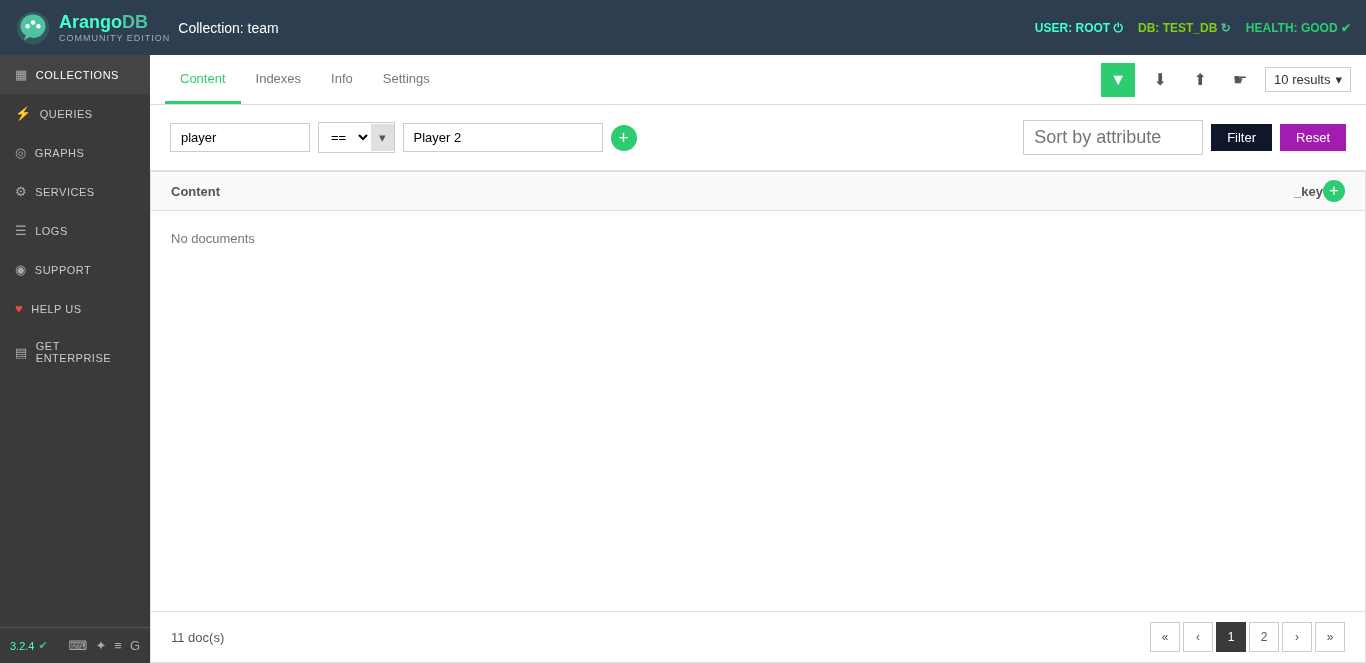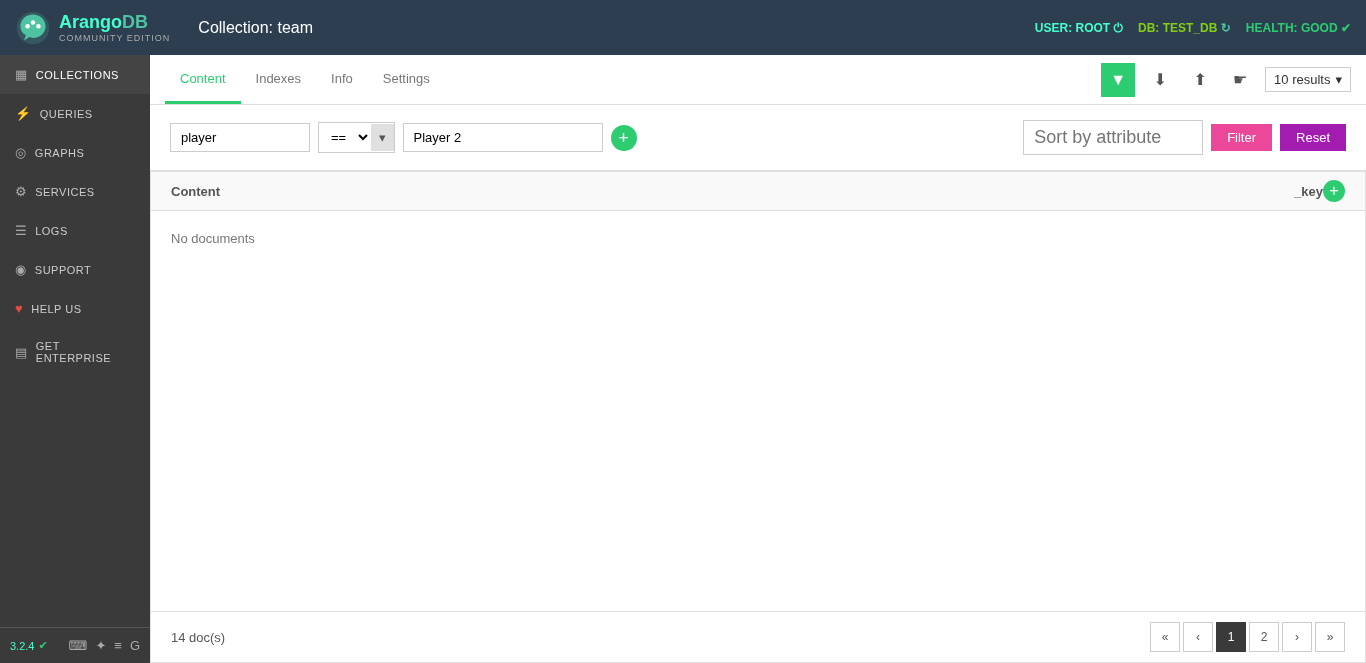--- a/index.html
+++ b/index.html
@@ -31,22 +31,22 @@
     }
     .logo-name span { color: #4fc; }
     .logo-edition {
       color: #aaa;
       font-size: 9px;
       text-transform: uppercase;
       letter-spacing: 1px;
     }
     .collection-title {
       color: white;
-      font-size: 16px;
-      margin-left: 20px;
+      font-size: 14px;
+      margin-left: 0;
     }
     .header-right {
       display: flex;
       align-items: center;
       gap: 15px;
       color: #ccc;
       font-size: 12px;
     }
     .header-right .user-info { color: #ccc; }
     .header-right .user-info span { color: #4fc; font-weight: bold; }
@@ -235,21 +235,21 @@
       color: #aaa;
       margin-left: auto;
     }
     .filter-action-btn {
       padding: 6px 16px;
       font-size: 13px;
       cursor: pointer;
       border: none;
     }
     .filter-action-btn.green {
-      background: #ec4899;
+      background: #0f172a;
       color: white;
     }
     .filter-action-btn.yellow {
       background: #a21caf;
       color: white;
     }
 
     
     .table-area {
       flex: 1;
@@ -493,21 +493,21 @@
         <div class="table-header-key">
           <span>_key</span>
           <button class="table-add-btn">+</button>
         </div>
       </div>
       <div class="table-content">
         <div class="no-documents">No documents</div>
       </div>
 
       <div class="pagination-bar">
-        <span class="doc-count">14 doc(s)</span>
+        <span class="doc-count">11 doc(s)</span>
         <div class="pagination">
           <button class="page-btn">«</button>
           <button class="page-btn">‹</button>
           <button class="page-btn active">1</button>
           <button class="page-btn">2</button>
           <button class="page-btn">›</button>
           <button class="page-btn">»</button>
         </div>
       </div>
     </div>

